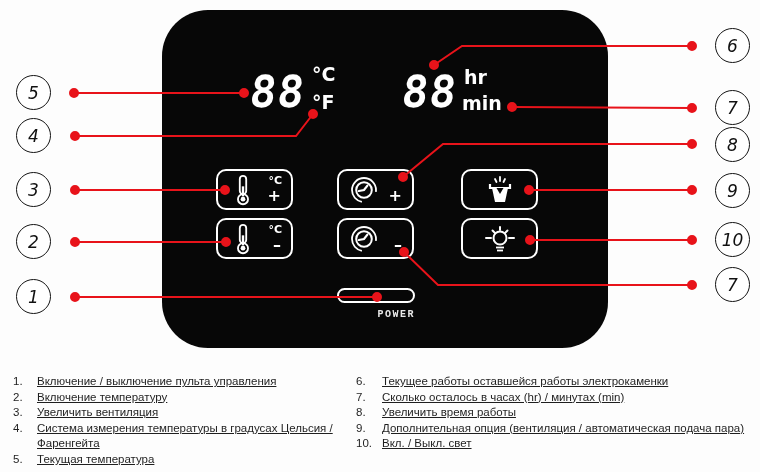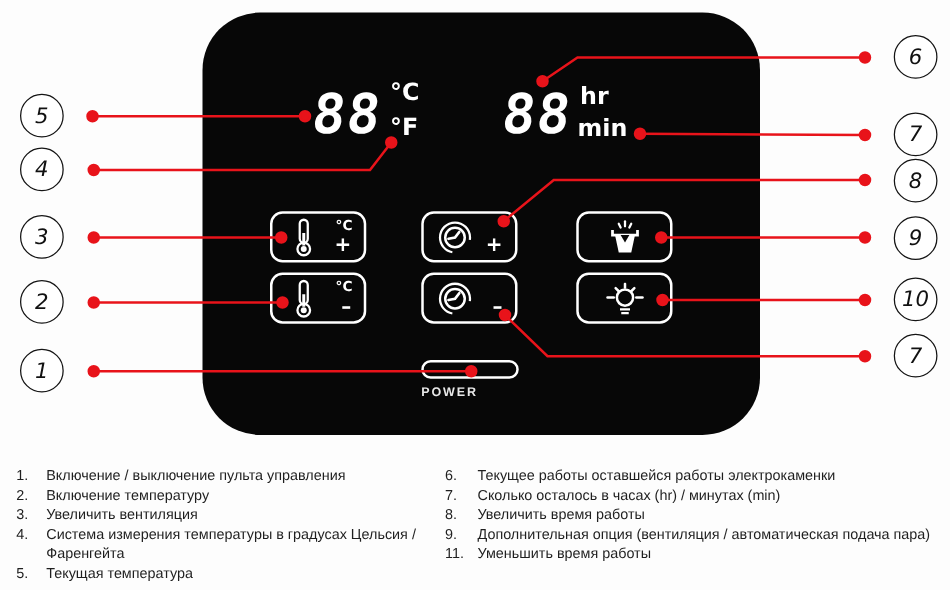--- a/index.html
+++ b/index.html
@@ -35,42 +35,42 @@
     font-size:16px;font-family:"DejaVu Sans",sans-serif;line-height:1;
   }
   .btn svg{position:absolute;left:50%;top:50%;transform:translate(-50%,-50%);}
   .btn.with-sign svg{left:34%;}
   .power-pill{
     position:absolute;left:337px;top:288px;width:78px;height:15px;
     box-sizing:border-box;border:2.5px solid #fff;border-radius:9px;
     background:transparent;padding:0;cursor:pointer;
   }
   .power-label{
-    position:absolute;left:337px;top:309px;width:78px;text-align:left;
+    position:absolute;left:337px;top:309px;width:78px;text-align:right;
     color:#e8e8e8;font-size:10px;letter-spacing:1.5px;font-weight:bold;
-    font-family:Liberation Sans, sans-serif;
+    font-family:Liberation Mono, monospace;
   }
   
   .callout{
     position:absolute;width:35px;height:35px;box-sizing:border-box;
     border:1.6px solid #141414;border-radius:50%;background:#fff;
     display:flex;align-items:center;justify-content:center;
     font-style:italic;font-size:17px;color:#111;
     font-family:"DejaVu Sans",sans-serif;
   }
   
   .overlay{position:absolute;left:0;top:0;pointer-events:none;}
   
   .legend-col{position:absolute;top:374px;font-size:11.5px;line-height:15.6px;color:#1f1f1f;}
   .legend-col.left{left:13px;width:330px;}
   .legend-col.right{left:356px;width:392px;}
   .legend-item{display:flex;align-items:flex-start;}
   .legend-num{flex:0 0 26px;}
   .legend-col.left .legend-num{flex-basis:24px;}
-  .legend-text{flex:1 1 auto;}
+  .legend-text{flex:1 1 auto;text-decoration:underline;}
   .legend-col.left .legend-text{max-width:298px;}
 </style>
 </head>
 <body>
 
 <div class="canvas">
 
   <div class="panel">
 
     <div class="seg-digits" style="left:88px;top:60px;">88</div>
@@ -266,18 +266,18 @@
     </div>
     <div class="legend-item">
       <span class="legend-num">8.</span>
       <span class="legend-text">Увеличить время работы</span>
     </div>
     <div class="legend-item">
       <span class="legend-num">9.</span>
       <span class="legend-text">Дополнительная опция (вентиляция / автоматическая подача пара)</span>
     </div>
     <div class="legend-item">
-      <span class="legend-num">11.</span>
-      <span class="legend-text">Уменьшить время работы</span>
+      <span class="legend-num">10.</span>
+      <span class="legend-text">Вкл. / Выкл. свет</span>
     </div>
   </div>
 
 </div>
 
 </body></html>

